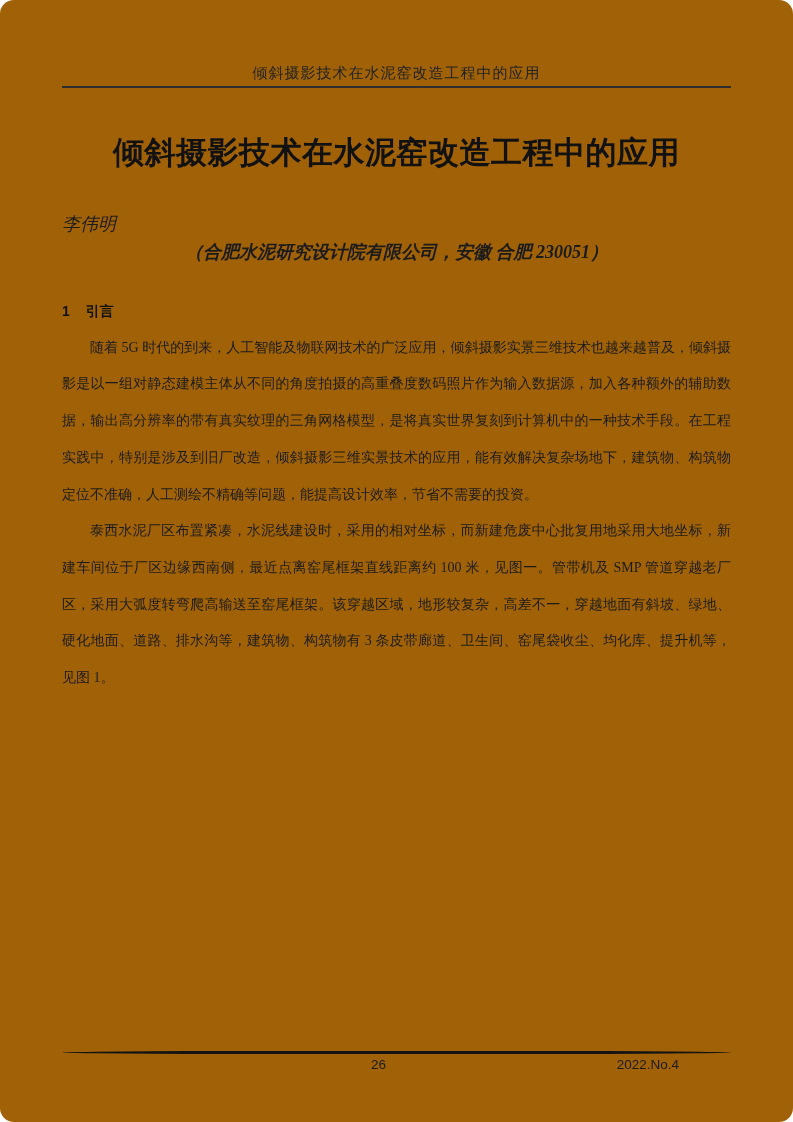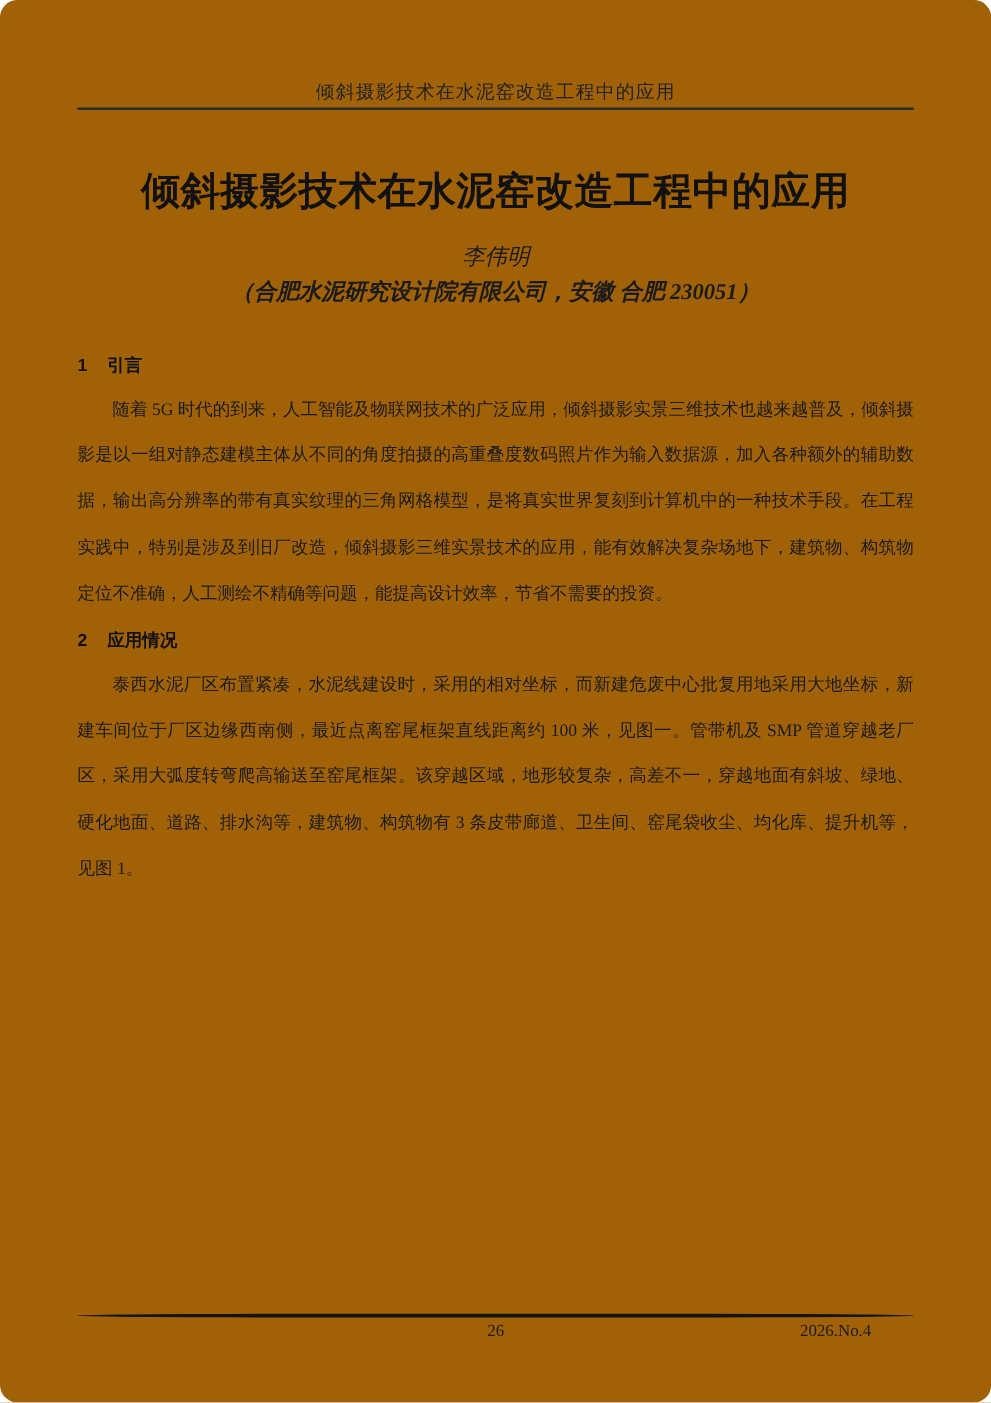--- a/index.html
+++ b/index.html
@@ -37,22 +37,22 @@
     margin-top: 47px;
     text-align: center;
     font-size: 31px;
     font-weight: bold;
     font-family: "Liberation Sans", sans-serif;
     letter-spacing: 0.5px;
     line-height: 36px;
     color: #111111;
   }
   .author {
-    margin-top: 23px;
-    text-align: center;
+    margin-top: 42px;
+    text-align: left;
     font-size: 18px;
     font-style: italic;
     line-height: 22px;
   }
   .affiliation {
     margin-top: 5px;
     text-align: center;
     font-size: 18px;
     font-style: italic;
     line-height: 24px;
@@ -78,25 +78,25 @@
     position: absolute;
     left: 62px;
     width: 669px;
     top: 1051px;
     height: 2.5px;
     background: #141414;
     border-radius: 50%/100%;
   }
   .footer-row {
     position: absolute;
-    left: 62px;
+    left: 44px;
     width: 669px;
     top: 1057px;
     height: 20px;
-    font-family: Liberation Serif, serif;
+    font-family: Liberation Sans, sans-serif;
     font-size: 13.5px;
     color: #1b1b1b;
   }
   .page-number {
     position: absolute;
     left: 0;
     width: 100%;
     text-align: center;
   }
   .issue-number {
@@ -120,26 +120,23 @@
 
     <div class="affiliation">（合肥水泥研究设计院有限公司，安徽 合肥 230051）</div>
 
     <div class="body-block">
 
       <div class="section-heading">
         <span class="sec-num">1</span><span>引言</span>
       </div>
       <p class="para">随着 5G 时代的到来，人工智能及物联网技术的广泛应用，倾斜摄影实景三维技术也越来越普及，倾斜摄影是以一组对静态建模主体从不同的角度拍摄的高重叠度数码照片作为输入数据源，加入各种额外的辅助数据，输出高分辨率的带有真实纹理的三角网格模型，是将真实世界复刻到计算机中的一种技术手段。在工程实践中，特别是涉及到旧厂改造，倾斜摄影三维实景技术的应用，能有效解决复杂场地下，建筑物、构筑物定位不准确，人工测绘不精确等问题，能提高设计效率，节省不需要的投资。</p>
 
-      <div class="section-heading">
-        <span class="sec-num">2</span><span>应用情况</span>
-      </div>
       <p class="para">泰西水泥厂区布置紧凑，水泥线建设时，采用的相对坐标，而新建危废中心批复用地采用大地坐标，新建车间位于厂区边缘西南侧，最近点离窑尾框架直线距离约 100 米，见图一。管带机及 SMP 管道穿越老厂区，采用大弧度转弯爬高输送至窑尾框架。该穿越区域，地形较复杂，高差不一，穿越地面有斜坡、绿地、硬化地面、道路、排水沟等，建筑物、构筑物有 3 条皮带廊道、卫生间、窑尾袋收尘、均化库、提升机等，见图 1。</p>
 
     </div>
   </div>
 
   <div class="footer-rule"></div>
   <div class="footer-row">
     <span class="page-number">26</span>
-    <span class="issue-number">2026.No.4</span>
+    <span class="issue-number">2022.No.4</span>
   </div>
 </div>
 
 </body></html>

